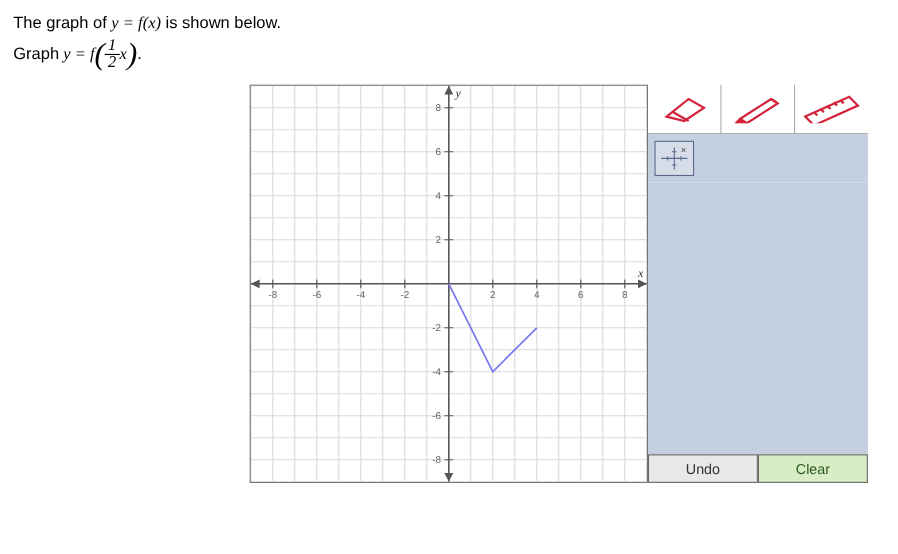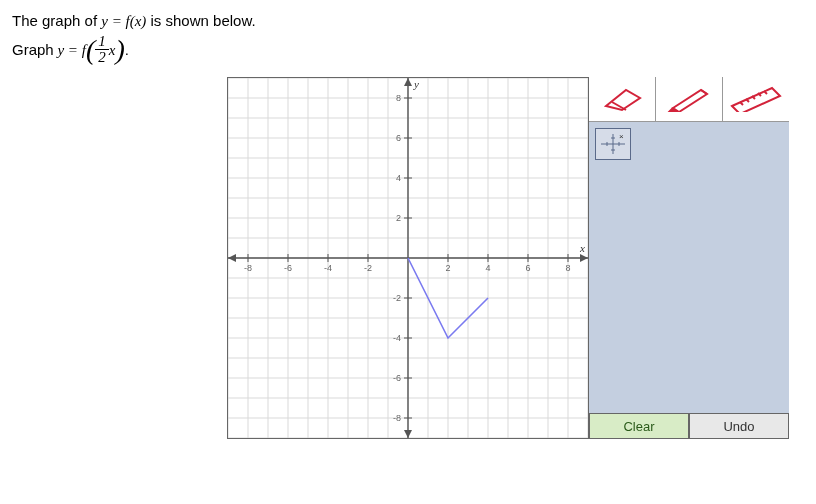--- a/index.html
+++ b/index.html
@@ -188,19 +188,19 @@
                 <line x1="11" y1="17" x2="15" y2="17"></line>
           </g>
           <text x="19" y="6" font-size="8" fill="#333">×</text>
         </svg>
       </div>
     </div>
 
     <div class="filler"></div>
 
     <div class="action-row">
+      <div class="action-btn btn-undo">Undo</div>
       <div class="action-btn btn-clear">Clear</div>
-      <div class="action-btn btn-undo">Undo</div>
     </div>
   </div>
 </div>
 
 </div>
 
 </body></html>

